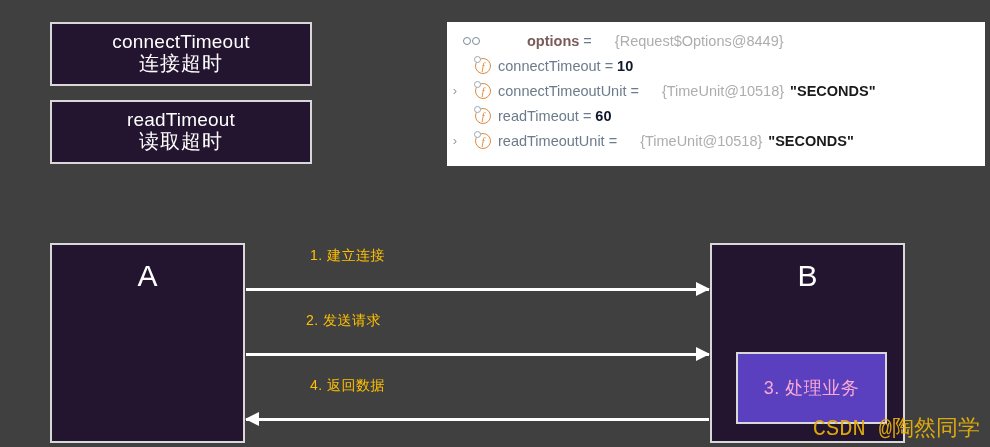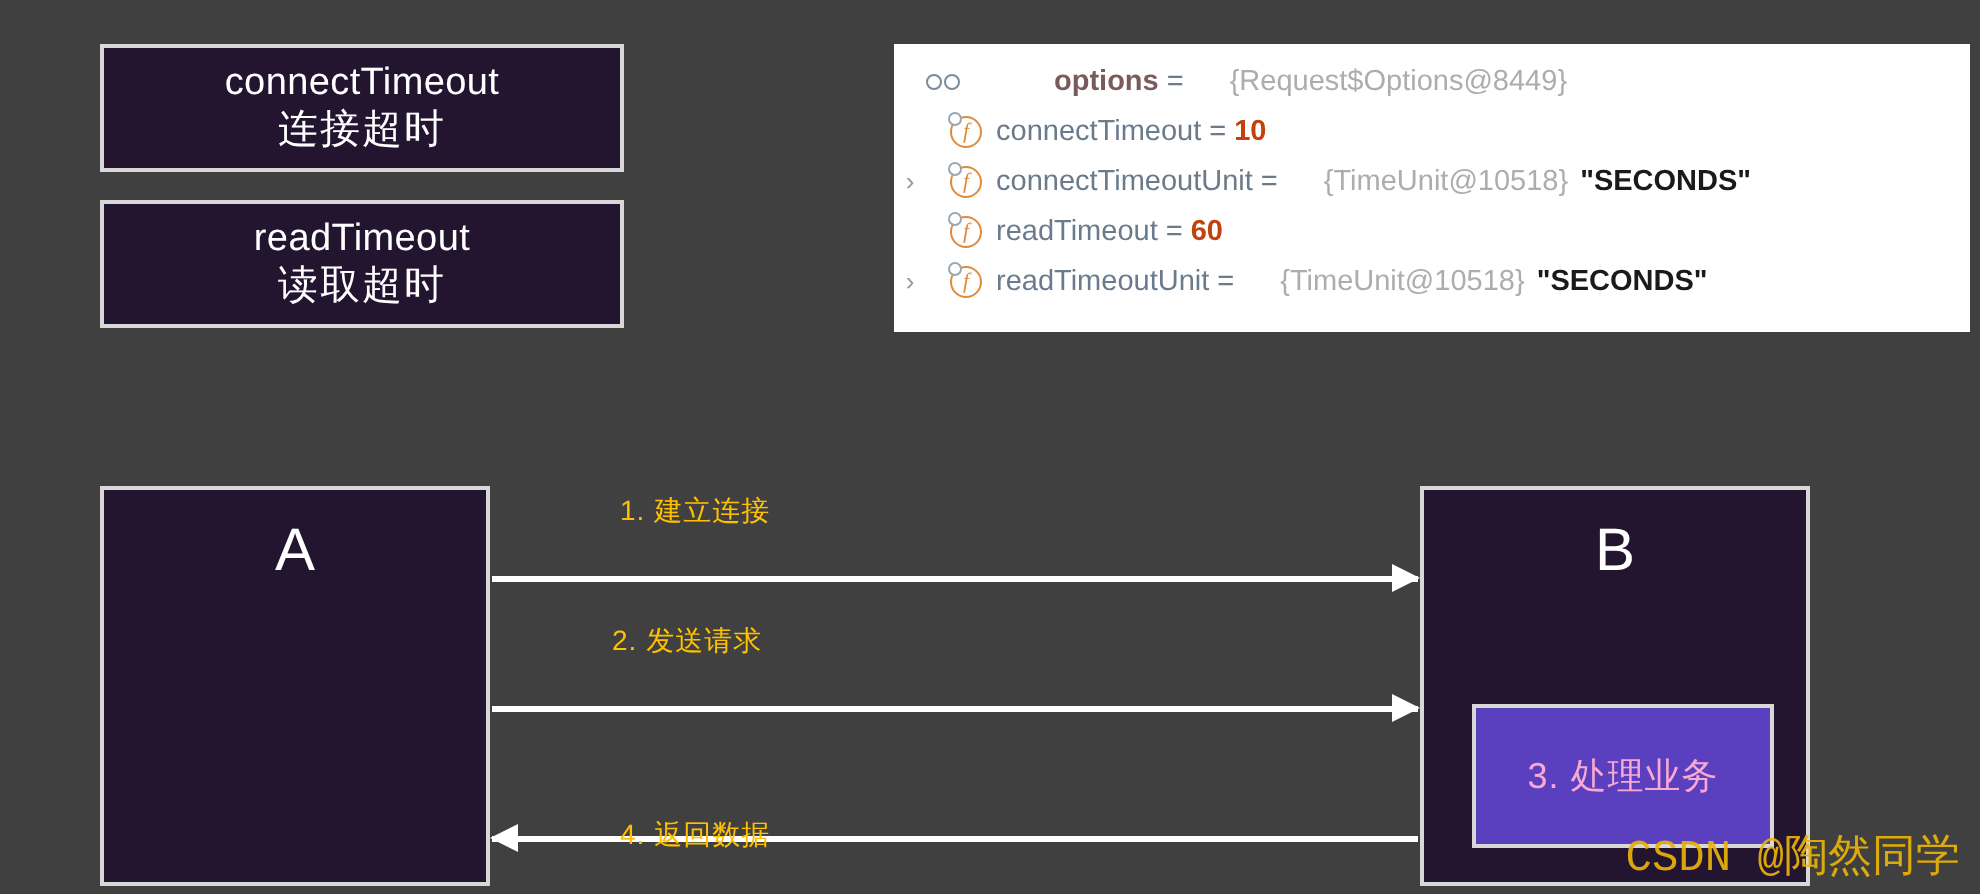--- a/index.html
+++ b/index.html
@@ -33,20 +33,21 @@
     justify-content: center;
     line-height: 1.22;
   }
   .term-en {
     font-size: 19px;
     letter-spacing: .2px;
   }
   .term-cn {
     font-size: 20px;
     letter-spacing: 1px;
+    font-family: Liberation Mono, monospace;
   }
 
   #card-connect { left: 50px;  top: 22px;  width: 262px; height: 64px; }
   #card-read    { left: 50px;  top: 100px; width: 262px; height: 64px; }
 
   
   #debug-panel {
     position: absolute;
     left: 447px;
     top: 22px;
@@ -114,21 +115,21 @@
     width: 7px; height: 7px;
     border: 1.5px solid #9aa7b3;
     border-radius: 50%;
     box-sizing: border-box;
     background: #ffffff;
   }
 
   .dbg-name   { color: #6b7b8c; }
   .dbg-eq     { color: #6b7b8c; padding: 0 4px; }
   .dbg-ref    { color: #adadad; margin-left: 19px; }
-  .dbg-num    { color: #c2410c; font-weight: bold; }
+  .dbg-num    { color: #0f172a; font-weight: bold; }
   .dbg-str    { color: #1a1a1a; font-weight: bold; }
   .dbg-root   { color: #7a5b5b; font-weight: bold; margin-left: 40px; }
 
   
   #box-a { left: 50px;  top: 243px; width: 195px; height: 200px; }
   #box-b { left: 710px; top: 243px; width: 195px; height: 200px; }
   .node-label {
     font-size: 30px;
     color: #ffffff;
     position: absolute;
@@ -192,21 +193,21 @@
     letter-spacing: .5px;
     white-space: nowrap;
   }
 
   #arrow1 { top: 287px; }
   #arrow2 { top: 352px; }
   #arrow3 { top: 417px; }
 
   #label1 { left: 310px; top: 247px; }
   #label2 { left: 306px; top: 312px; text-align: center; }
-  #label3 { left: 310px; top: 377px; margin-top: 32px; }
+  #label3 { left: 310px; top: 377px; }
 
   
   #watermark {
     position: absolute;
     right: 10px;
     bottom: 4px;
     color: #eab308;
     font-size: 22px;
     opacity: .92;
     white-space: nowrap;

